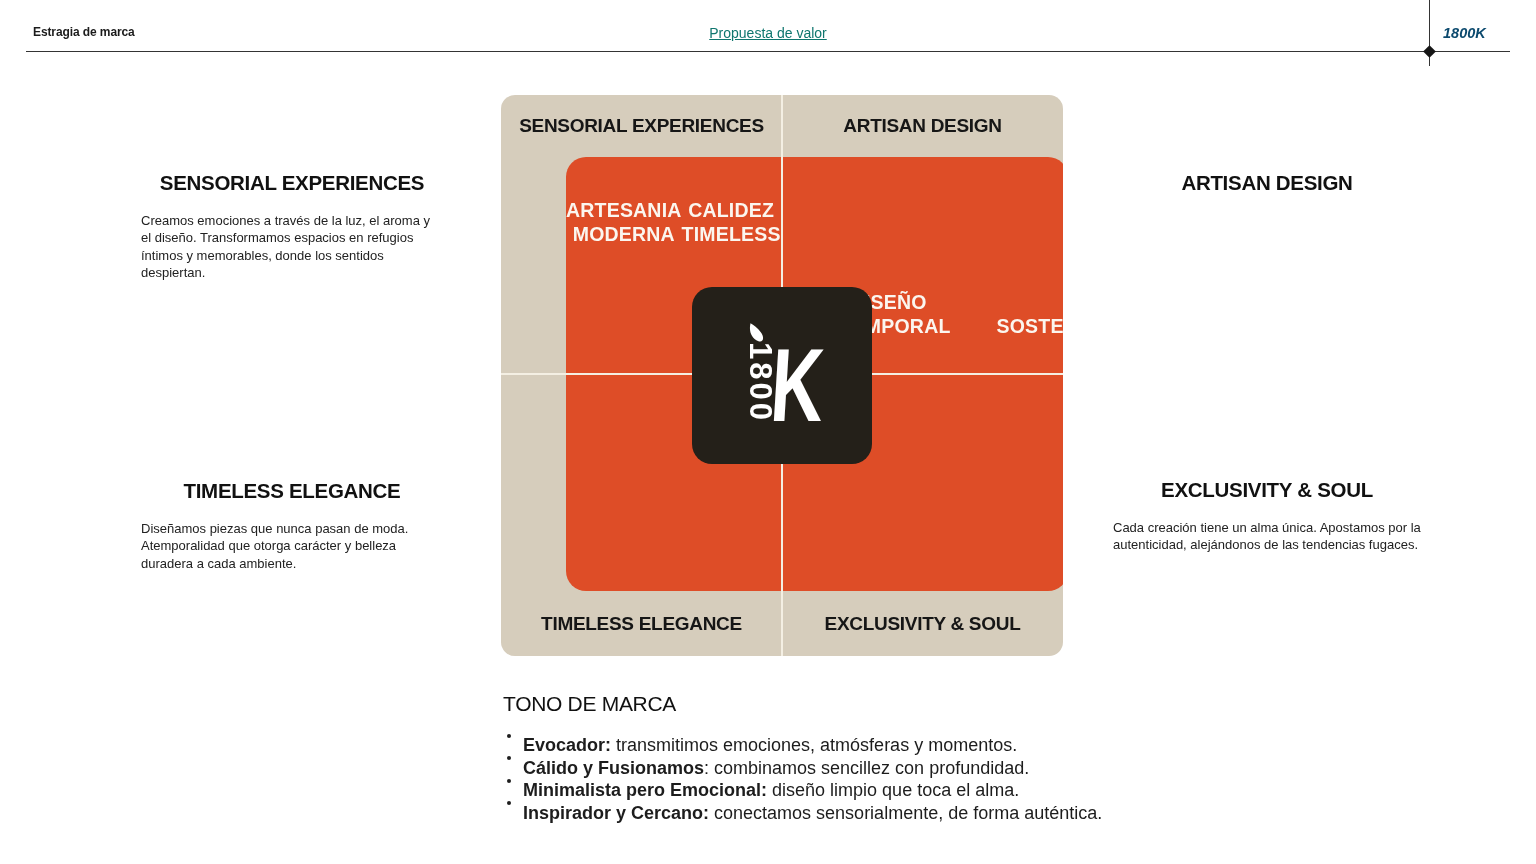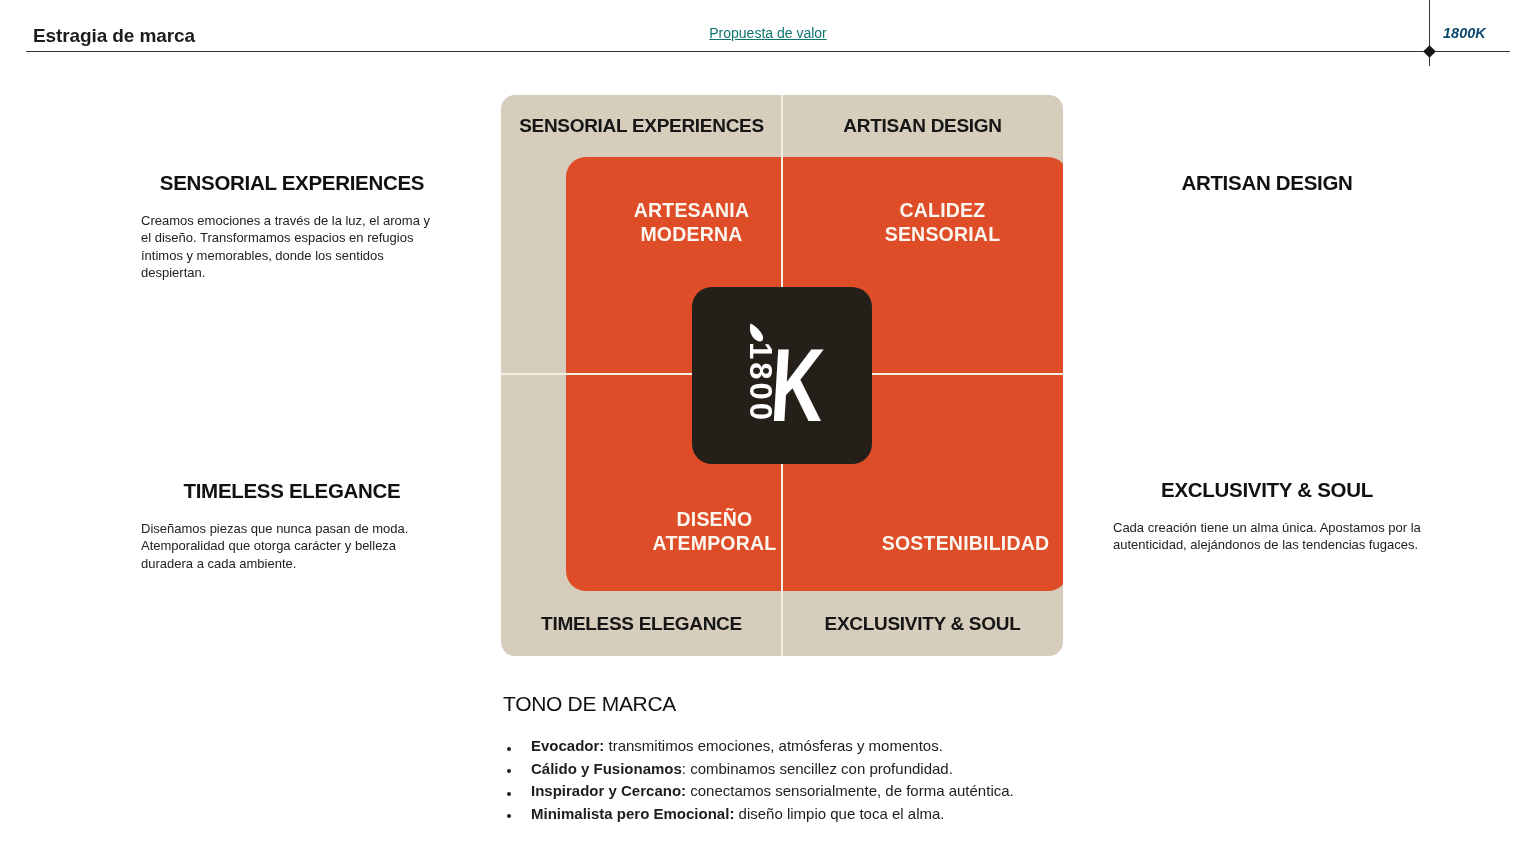--- a/index.html
+++ b/index.html
@@ -9,21 +9,21 @@
     background:#ffffff;
     color:#1d1d1d;
     position:relative;
     overflow:hidden;
   }
   .page { position:absolute; inset:0; }
 
   
   .hdr-left {
     position:absolute; left:33px; top:25px;
-    font-size:19px; font-weight:700; color:#1c1c1c; letter-spacing:-0.1px;
+    font-size:12px; font-weight:700; color:#1c1c1c; letter-spacing:-0.1px;
   }
   .hdr-center {
     position:absolute; left:0; right:0; top:25px; text-align:center;
     font-size:14px; color:#0f766e;text-decoration:underline;
   }
   .hdr-right {
     position:absolute; left:1443px; top:25px;
     font-size:14.5px; font-weight:700; font-style:italic; color:#0c4a6e;
   }
   .hdr-rule {
@@ -64,21 +64,21 @@
     z-index:1; white-space:nowrap;
   }
   .cl-tl { left:0;   top:0;     width:281px; height:62px; }
   .cl-tr { left:281px; top:0;   width:281px; height:62px; }
   .cl-bl { left:0;   top:496px; width:281px; height:65px; }
   .cl-br { left:281px; top:496px; width:281px; height:65px; }
 
   .inner {
     position:absolute; left:65px; top:62px; width:502px; height:434px;
     background:#DE4D27; border-radius:20px; z-index:2;
-    display:grid; grid-template-columns:1fr 1fr; grid-template-rows:1fr 1fr;
+    display:grid; grid-template-columns:1fr 1fr 1fr 1fr; grid-template-rows:1fr 1fr;
   }
   .quad {
     display:flex; justify-content:center; text-align:center;
     font-size:19.5px; font-weight:700; color:#FBF6EF;
     letter-spacing:0.2px; line-height:23.5px; white-space:pre-line;
   }
   .quad.top { align-items:flex-start; padding-top:42px; }
   .quad.bottom { align-items:flex-end; padding-bottom:36px;margin-left:46px; }
 
   .grid-vline {
@@ -109,23 +109,23 @@
   }
 
   
   .tone { position:absolute; left:503px; top:692px; width:560px; }
   .tone h2 {
     font-size:21px; font-weight:400; color:#111111; letter-spacing:-0.3px;
     margin-bottom:21px;
   }
   .tone ul { list-style:none; }
   .tone li {
-    display:flex; align-items:flex-end;
-    font-size:15px; line-height:17px; color:#1d1d1d;
-    margin-bottom:5.6px; white-space:nowrap;gap:8px;
+    display:flex; align-items:flex-start;
+    font-size:18px; line-height:17px; color:#1d1d1d;
+    margin-bottom:5.6px; white-space:nowrap;
   }
   .tone .dot {
     width:4px; height:4px; border-radius:50%; background:#1d1d1d;
     flex:0 0 auto; margin-right:12px; margin-left:4px;
     position:relative; top:-3.5px;
   }
   .tone b { font-weight:700; }
 </style>
 </head>
 <body>
@@ -159,21 +159,21 @@
   <div class="matrix">
     <div class="corner-label cl-tl">SENSORIAL EXPERIENCES</div>
     <div class="corner-label cl-tr">ARTISAN DESIGN</div>
     <div class="corner-label cl-bl">TIMELESS ELEGANCE</div>
     <div class="corner-label cl-br">EXCLUSIVITY &amp; SOUL</div>
 
     <div class="inner">
       <div class="quad top">ARTESANIA
 MODERNA</div>
       <div class="quad top">CALIDEZ
-SENSORIAL</div>
+TIMELESS</div>
       <div class="quad bottom">DISEÑO
 ATEMPORAL</div>
       <div class="quad bottom">SOSTENIBILIDAD</div>
     </div>
 
     <div class="grid-vline"></div>
     <div class="grid-hline"></div>
 
     <div class="logo">
       <svg class="flame" viewBox="0 0 17 21">
@@ -190,22 +190,22 @@
       <li>
         <span class="dot"></span>
         <span><b>Evocador:</b><span> transmitimos emociones, atmósferas y momentos.</span></span>
       </li>
       <li>
         <span class="dot"></span>
         <span><b>Cálido y Fusionamos</b><span>: combinamos sencillez con profundidad.</span></span>
       </li>
       <li>
         <span class="dot"></span>
+        <span><b>Minimalista pero Emocional:</b><span> diseño limpio que toca el alma.</span></span>
+      </li>
+      <li>
+        <span class="dot"></span>
         <span><b>Inspirador y Cercano:</b><span> conectamos sensorialmente, de forma auténtica.</span></span>
       </li>
-      <li>
-        <span class="dot"></span>
-        <span><b>Minimalista pero Emocional:</b><span> diseño limpio que toca el alma.</span></span>
-      </li>
     </ul>
   </div>
 
 </div>
 
 </body></html>

